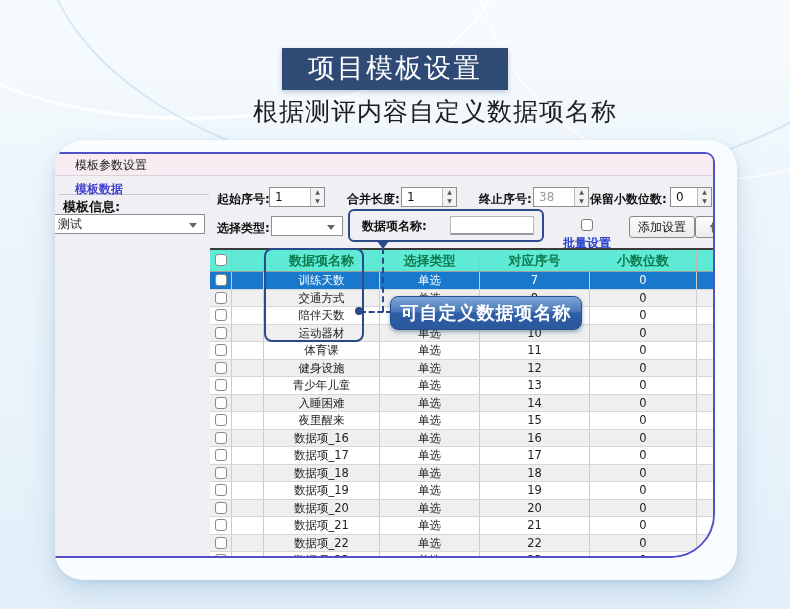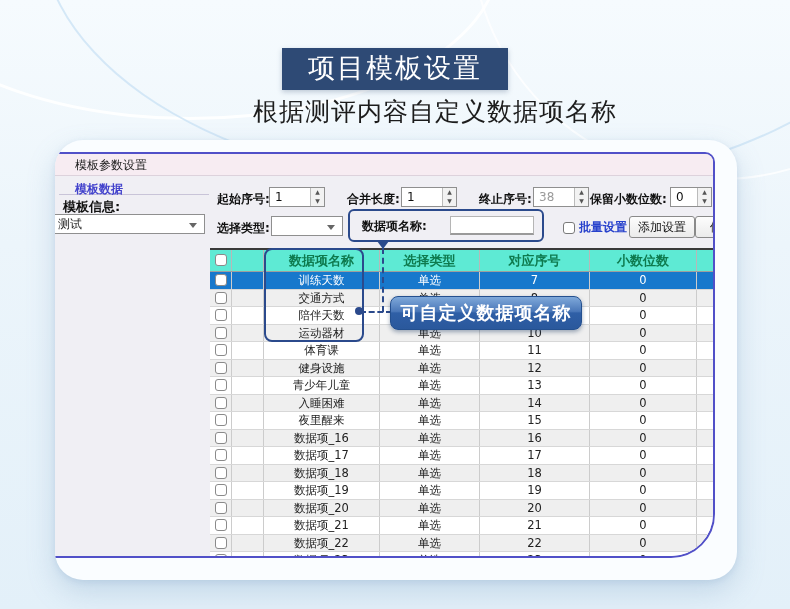--- a/index.html
+++ b/index.html
@@ -79,21 +79,21 @@
   .dd { position:absolute; height:20px; background:#fff; border:1px solid #8f8f8f; }
   .ann-box {
     position:absolute; left:303px; top:55px; width:196px; height:33px;
     border:2px solid #2b4a8c; border-radius:6px;
   }
   .ann-box .lab { position:absolute; left:12px; top:7px; font-size:12px; font-weight:bold; color:#111; }
   .ann-box input, .ann-input {
     position:absolute; left:100px; top:5px; width:84px; height:19px;
     background:#fff; border:1px solid #b5b5b5; border-bottom:2px solid #9a9a9a;
   }
-  .chk { position:absolute; display:flex; align-items:center; gap:4px; }
+  .chk { position:absolute; display:flex; align-items:center; gap:4px;flex-direction:column; }
   .chk .box { width:12px; height:12px; border:1px solid #7a7a7a; border-radius:3px; background:#fff; }
   .chk .txt { font-size:12px; font-weight:bold; color:#2741cc; }
   .btn {
     position:absolute; height:22px; background:linear-gradient(#fdfdfd,#ebebeb);
     border:1px solid #8a8a8a; border-radius:3px; font-size:12px; color:#111;
     text-align:center; line-height:20px; padding:0 8px;
   }
 
   
   .tbl { position:absolute; left:165px; top:94px; width:505px; }

